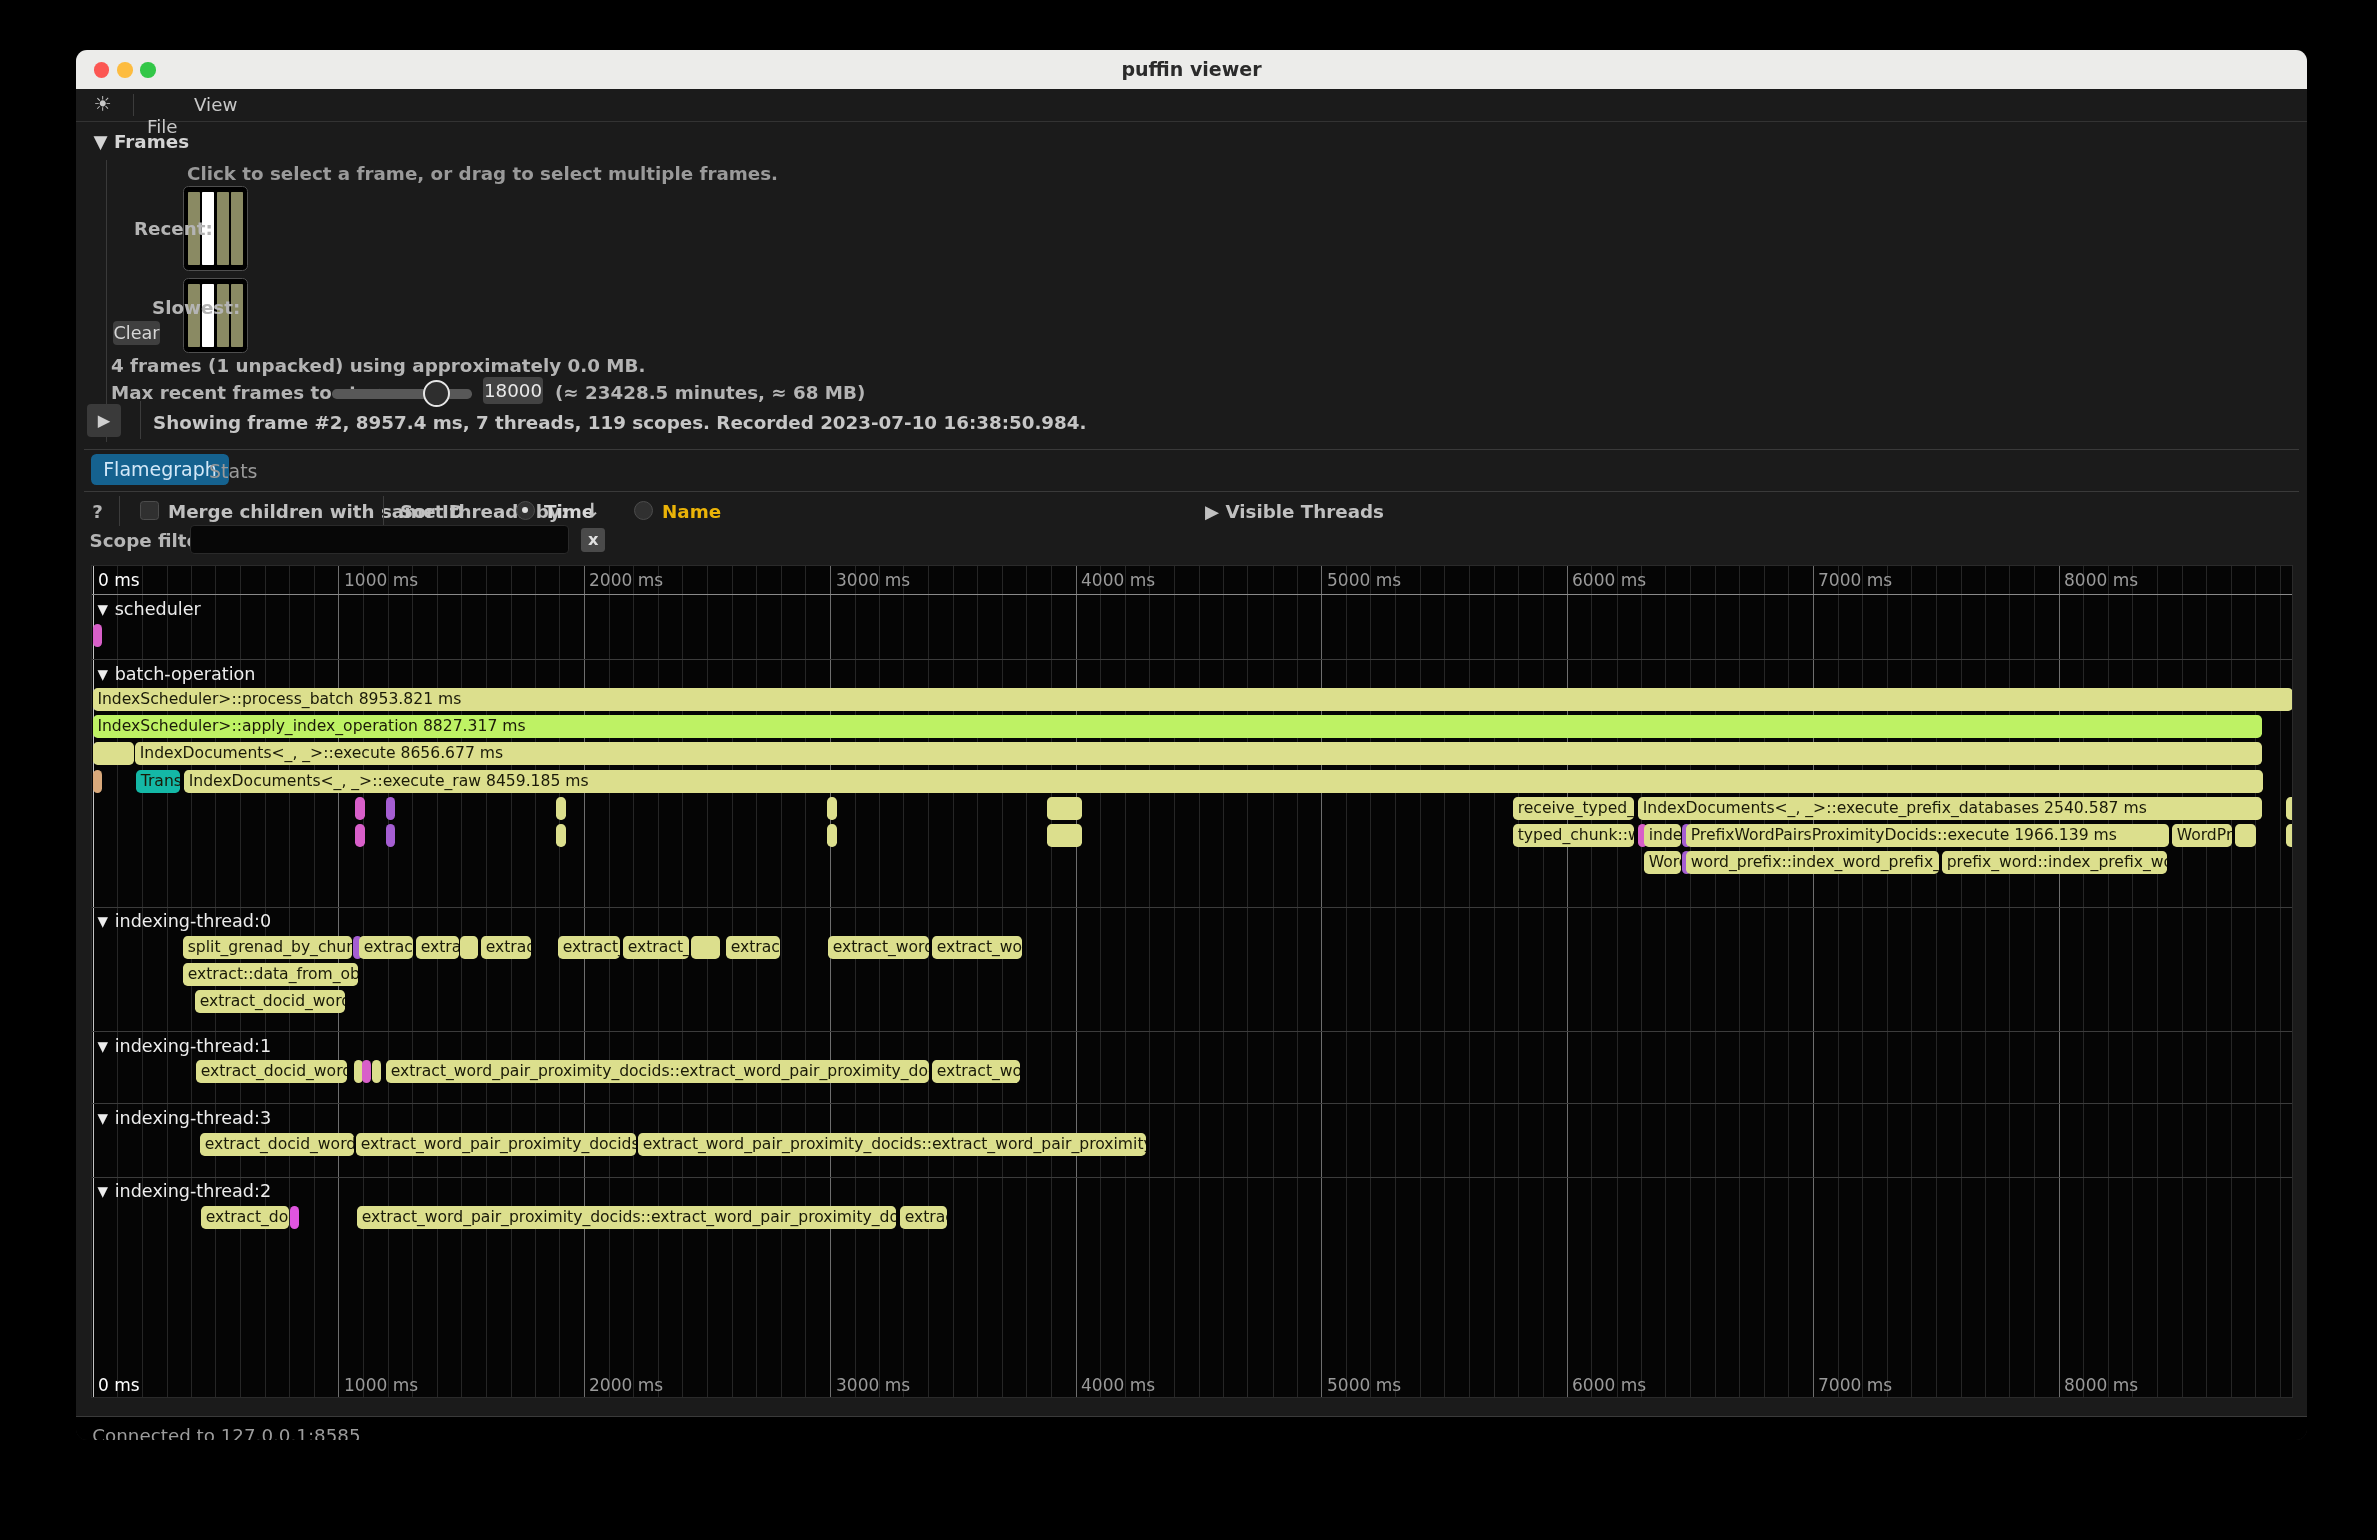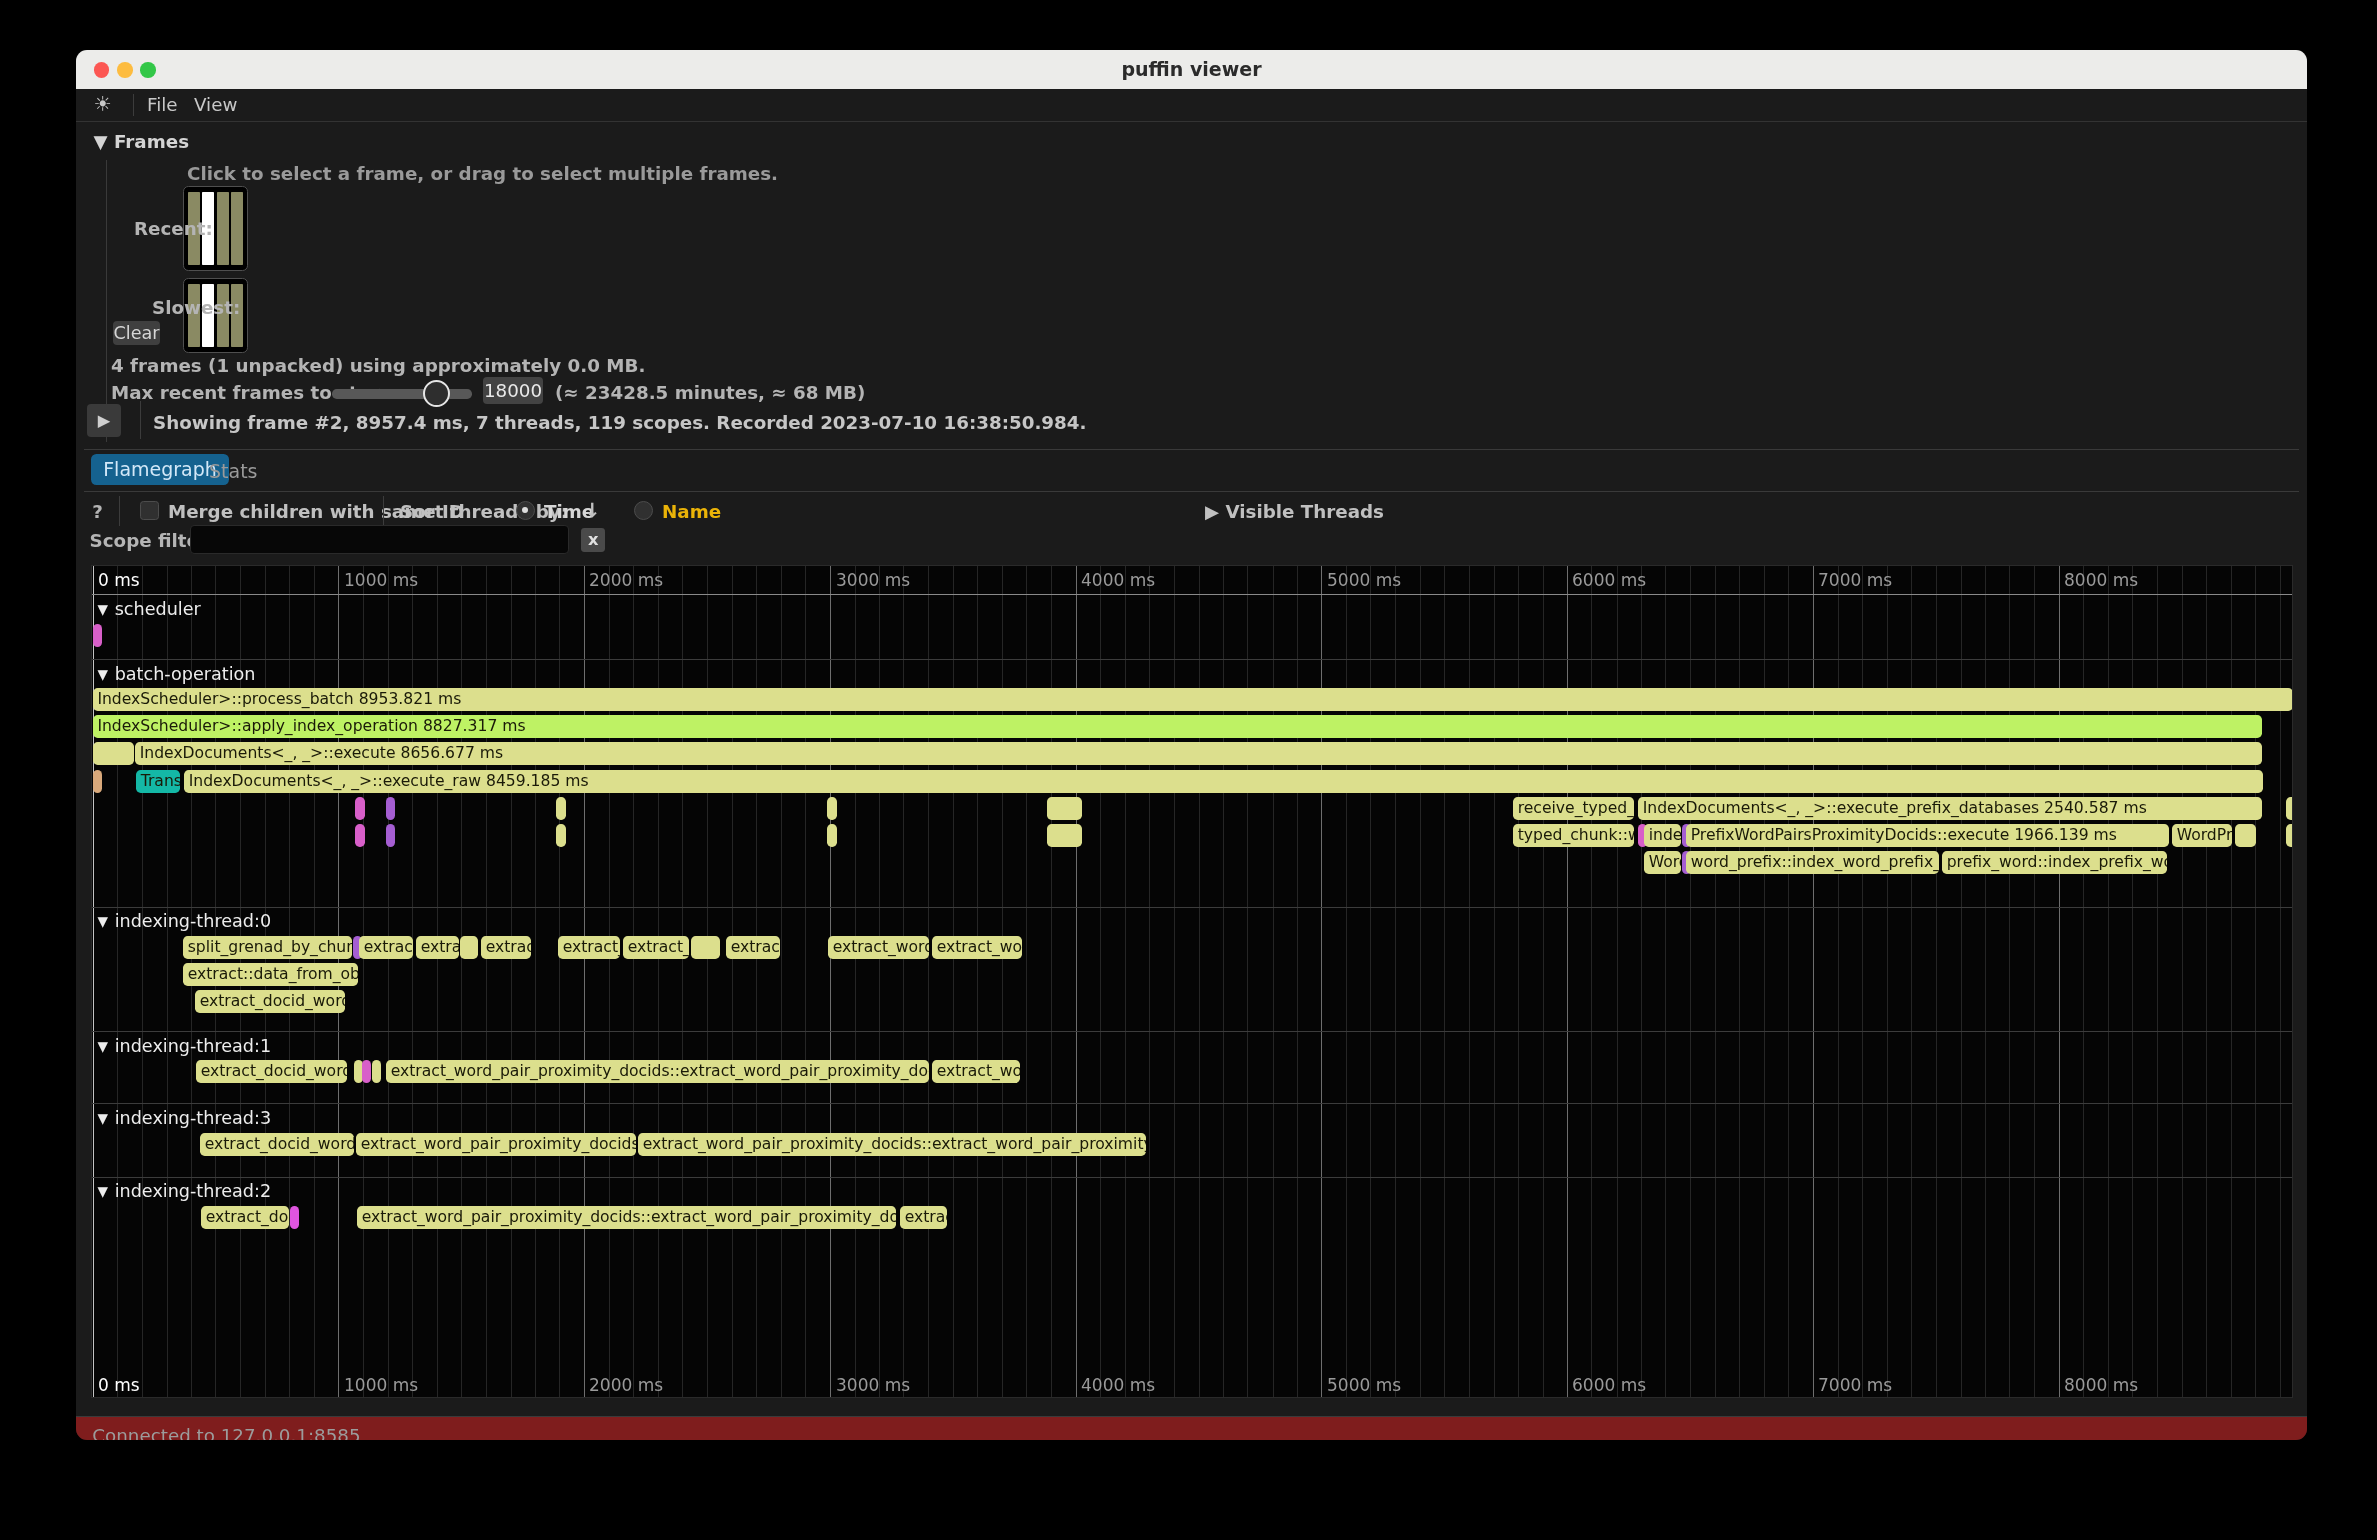--- a/index.html
+++ b/index.html
@@ -16,21 +16,21 @@
   .dot-min  { left:41px; background:#fdbc40; }
   .dot-max  { left:64px; background:#33c748; }
   .win-title { position:absolute; left:0; top:0; width:100%; height:39px; line-height:39px;
                text-align:center; font-size:19px; font-weight:bold; color:#2b2b2b; }
   
   .menubar { position:absolute; left:0; top:39px; width:100%; height:33px; background:#1b1b1b;
              border-bottom:1.4px solid #333; }
   .sun { position:absolute; left:17.6px; top:2.7px; font-size:20.4px; color:#c8c8c8; }
   .menu-vsep { position:absolute; left:57px; top:5.4px; width:1.4px; height:22px; background:#3c3c3c; }
   .menu-item { position:absolute; top:5.4px; font-size:18.3px; color:#c8c8c8; }
-  .mi-file { left:71px; } .mi-view { left:118px; }
+  .mi-file { left:71px;margin-top:22px; } .mi-view { left:118px; }
   
   .txt { position:absolute; color:#b4b4b4; font-size:18.3px;font-weight:bold; }
   .frames-header { left:17.6px; top:81px; color:#d4d4d4; }
   .guide { position:absolute; left:30px; top:110px; width:1.4px; height:282px; background:#3a3a3a; }
   .hint { left:111px; top:113px; color:#9a9a9a; }
   .thumb { position:absolute; background:#000; border:1.4px solid #4f4f4f; border-radius:5.4px;
            display:flex; gap:2.7px; padding:5.4px 4.1px; }
   .thumb-recent { left:107px; top:136px; width:65px; height:85px; }
   .thumb-slowest{ left:107px; top:228px; width:65px; height:75px; }
   .thumb-bar { flex:1; border-radius:0.7px; }
@@ -88,21 +88,21 @@
   .gline.zero { background:#c4c4c4; }
   .axis-lbl { position:absolute; font-size:17px; color:#9a9a9a; white-space:nowrap; }
   .axis-lbl.first { color:#fff; }
   .axis-line { position:absolute; left:0; width:100%; height:1.4px; background:#8a8a8a; top:28px; }
   .grp-sep { position:absolute; left:0; width:100%; height:1.4px; background:#3c3c3c; }
   .grp-head { position:absolute; font-size:17.6px; color:#ededed; white-space:nowrap; }
   .grp-head .tri { font-size:13.6px; margin-right:6.8px; vertical-align:1.4px; }
   .bar { position:absolute; height:23px; border-radius:4.7px; font-size:15.6px; line-height:22.4px;
          color:#1a1a08; padding:0 4.7px; overflow:hidden; white-space:nowrap; }
   
-  .statusbar { position:absolute; left:0; bottom:0; width:100%; height:24px; background:#7f1d1d;
+  .statusbar { position:absolute; left:0; bottom:0; width:100%; height:24px; background:#000000;
                border-top:1.4px solid #3a3a3a; }
   .status-txt { position:absolute; left:16.3px; top:8.1px; font-size:18.3px; color:#9c9c9c; }
 </style>
 </head>
 <body>
 
 <div class="screen">
   <div class="window">
 
     <div class="titlebar">

